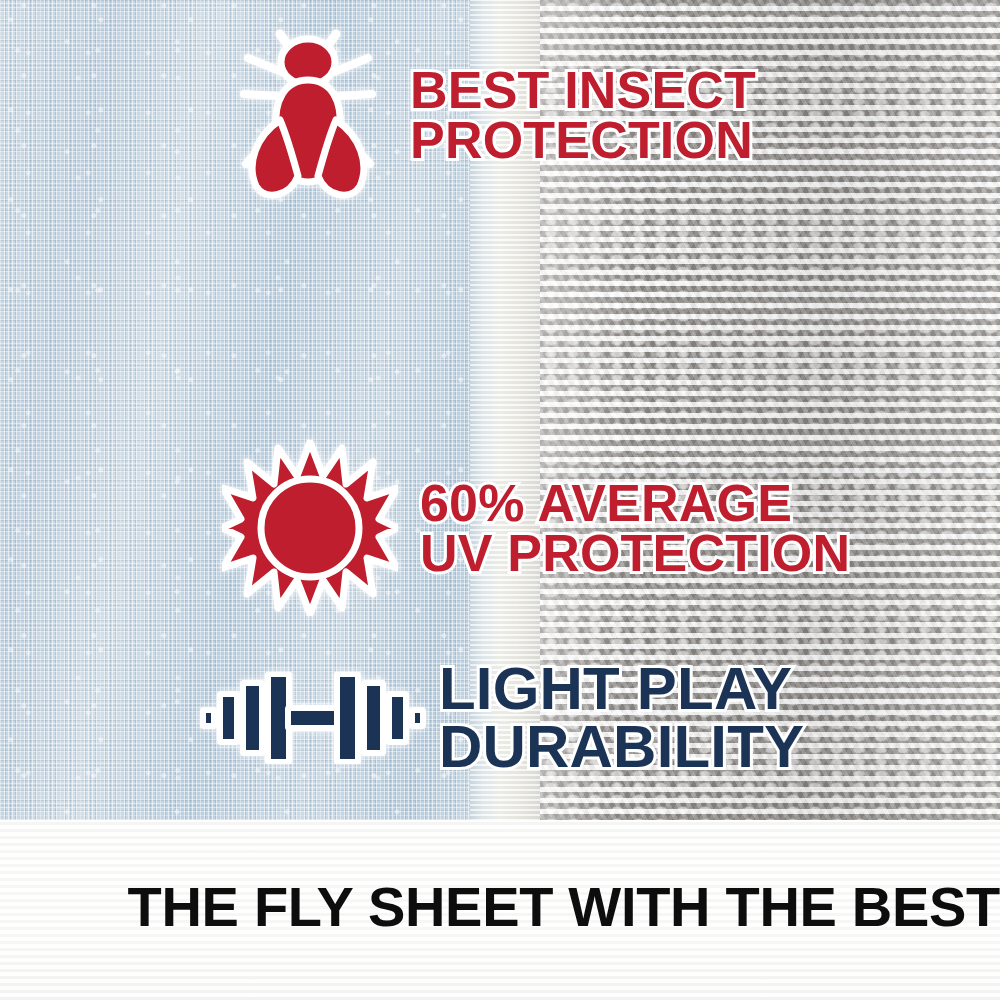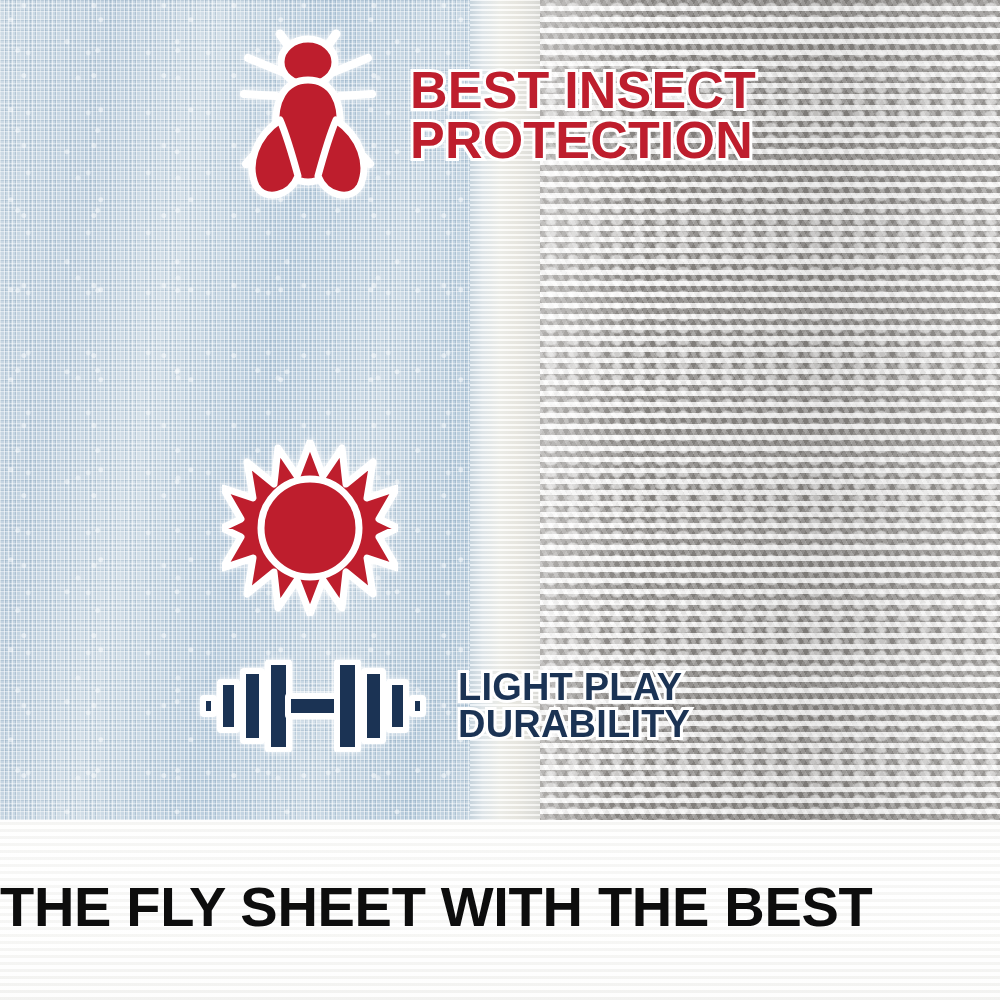--- a/index.html
+++ b/index.html
@@ -105,31 +105,31 @@
 
   
   #row-insect  { left:232px; top:24px;  }
   #row-airflow { left:208px; top:240px; }
   #row-uv      { left:222px; top:440px; }
   #row-dura    { left:200px; top:660px; }
 
   #row-insect .feat-text  { font-size:52px; margin-left:26px; margin-top:2px; }
   #row-airflow .feat-text { font-size:52px; margin-left:30px; }
   #row-uv .feat-text      { font-size:52px; margin-left:22px; }
-  #row-dura .feat-text    { font-size:38px; margin-left:32px; }
+  #row-dura .feat-text    { font-size:60px; margin-left:13px; }
 
   .drop { filter:drop-shadow(0 0 3px rgba(255,255,255,.9)); }
 
   
   #caption {
     position:absolute; left:0; top:820px; width:1000px; height:180px;
     background:
       repeating-linear-gradient(0deg, rgba(240,240,238,.55) 0 3px, rgba(255,255,255,.85) 3px 7px),
       linear-gradient(180deg,#fbfbfa 0%,#ffffff 32%,#fdfdfc 70%,#f4f4f2 100%);
-    display:flex; flex-direction:column; align-items:flex-start; justify-content:center;
+    display:flex; flex-direction:column; align-items:flex-end; justify-content:center;
     padding-bottom:6px;
   }
   #caption .cap-line {
     color:#0d0d0d;
     font-weight:700;
     font-size:56px;
     line-height:1.02;
     letter-spacing:-.3px;
     text-transform:uppercase;
     font-stretch:condensed;
@@ -188,20 +188,22 @@
     <div class="icon-box">
       <svg class="drop" width="176" height="176" viewBox="0 0 176 176" aria-hidden="true">
         <g fill="#be1e2d" stroke="#ffffff" stroke-width="7" stroke-linejoin="round">
 
           <polygon points="88,2 101,36 120,8 124,44 151,22 145,58 175,48 157,79 176,88 157,97 175,128 145,118 151,154 124,132 120,168 101,140 88,174 75,140 56,168 52,132 25,154 31,118 1,128 19,97 0,88 19,79 1,48 31,58 25,22 52,44 56,8 75,36"></polygon>
         </g>
 
         <circle cx="88" cy="88" r="49" fill="#be1e2d" stroke="#ffffff" stroke-width="7"></circle>
       </svg>
     </div>
+    <div class="feat-text feat-red outline-w">60% AVERAGE
+UV PROTECTION</div>
   </div>
 
   <div class="row" id="row-dura">
     <div class="icon-box">
       <svg class="drop" width="226" height="92" viewBox="0 0 226 92" aria-hidden="true">
         <g fill="#1b3354" stroke="#ffffff" stroke-width="6" stroke-linejoin="round">
 
           <rect x="3" y="38" width="11" height="16" rx="1"></rect>
           <rect x="20" y="22" width="17" height="48" rx="1"></rect>
           <rect x="43" y="11" width="19" height="70" rx="1"></rect>

